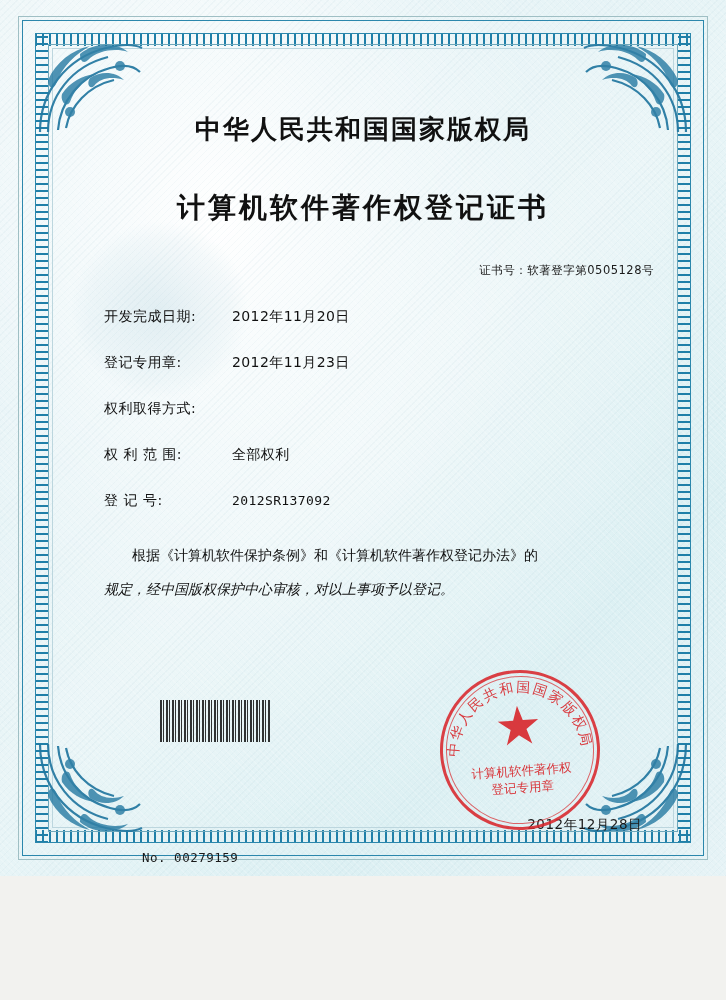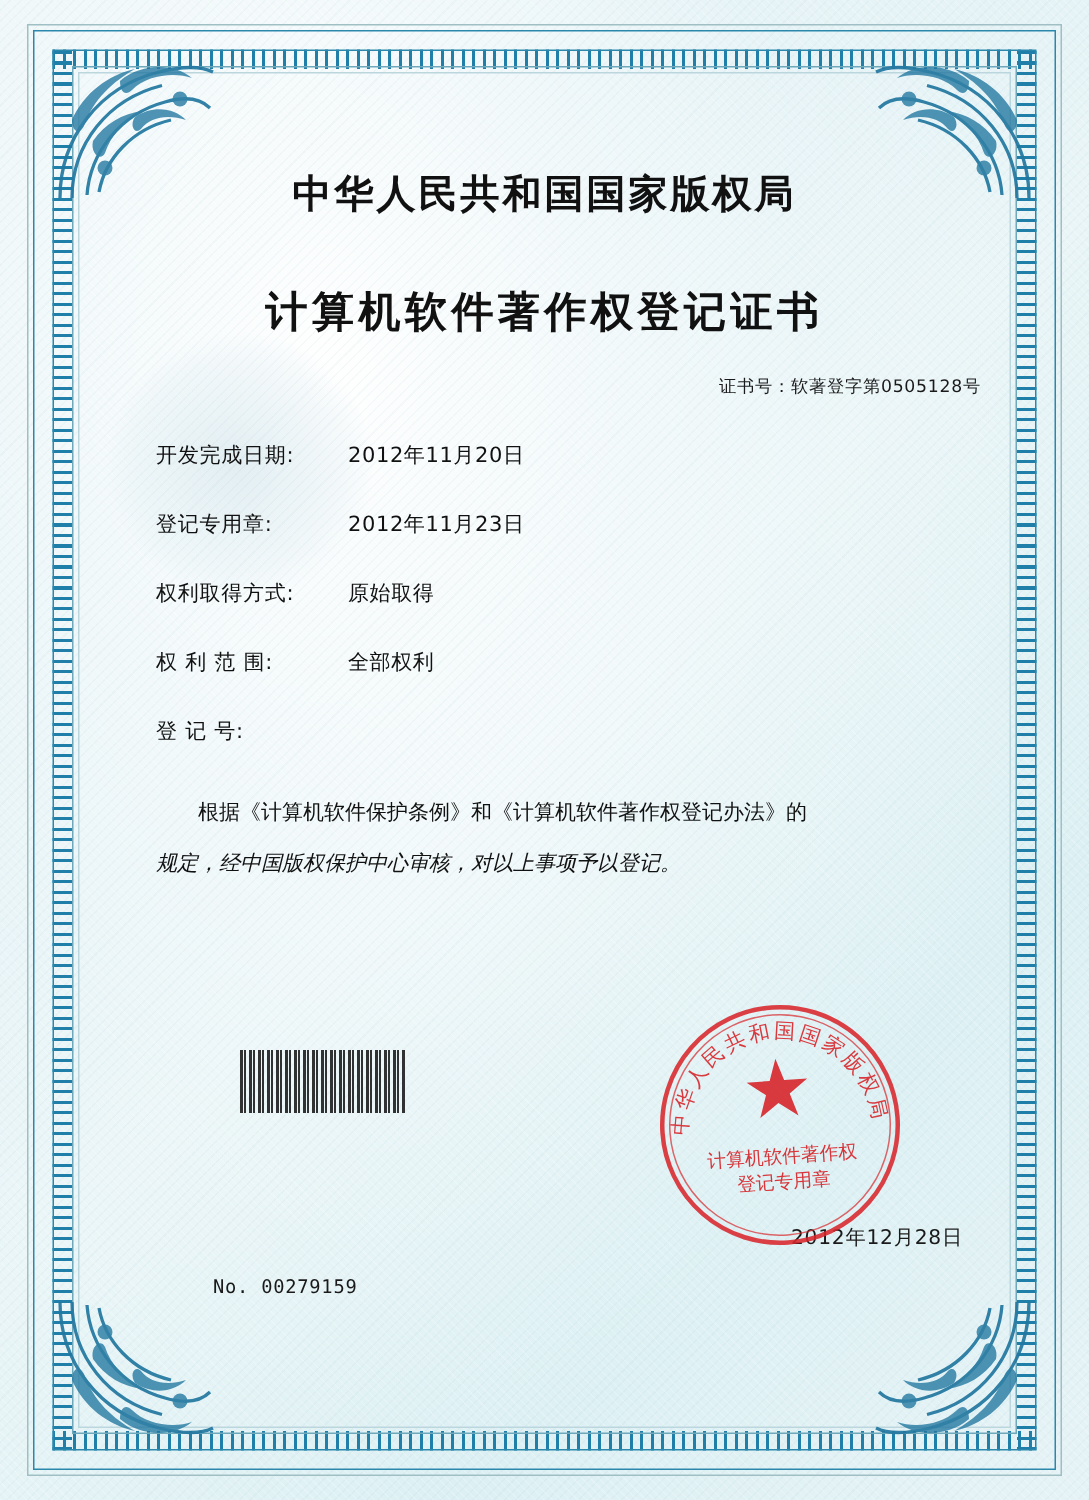--- a/index.html
+++ b/index.html
@@ -10,21 +10,21 @@
     width: 726px;
     height: 1000px;
     background: #f2f2ef;
     font-family: "DejaVu Sans", "Liberation Sans", sans-serif;
     overflow: hidden;
   }
 
   .certificate {
     position: relative;
     width: 726px;
-    height: 1000px;
+    height: 876px;
     background:
       radial-gradient(ellipse at 30% 25%, #ffffff 0%, rgba(255,255,255,0.2) 45%, rgba(255,255,255,0) 70%),
       linear-gradient(135deg, #e8f4f6 0%, #dff0f4 25%, #e9f5f7 50%, #dcf0f3 75%, #e6f3f6 100%);
     box-sizing: border-box;
   }
 
   
   .texture {
     position: absolute;
     inset: 0;
@@ -132,21 +132,21 @@
     font-size: 28px;
     letter-spacing: 3px;
     color: #111;
     margin-top: 42px;
   }
 
   .cert-no {
     text-align: right;
     font-size: 11.5px;
     color: #1a1a1a;
-    margin-top: 23px;
+    margin-top: 36px;
     padding-right: 12px;
     letter-spacing: 0.5px;
   }
 
   .fields {
     margin-top: 22px;
     padding-left: 44px;
     padding-right: 20px;
   }
   .field-row {
@@ -391,28 +391,28 @@
       <div class="field-row">
         <div class="field-label">开发完成日期:</div>
         <div class="field-value">2012年11月20日</div>
       </div>
       <div class="field-row">
         <div class="field-label">登记专用章:</div>
         <div class="field-value">2012年11月23日</div>
       </div>
       <div class="field-row">
         <div class="field-label">权利取得方式:</div>
-        <div class="field-value">原始取得</div>
       </div>
       <div class="field-row">
         <div class="field-label">权 利 范 围:</div>
         <div class="field-value">全部权利</div>
       </div>
       <div class="field-row">
         <div class="field-label">登 记 号:</div>
+        <div class="field-value mono">2012SR137092</div>
       </div>
     </div>
 
     <div class="paragraph">
       <span>根据《计算机软件保护条例》和《计算机软件著作权登记办法》的</span>
       <span class="line2">规定，经中国版权保护中心审核，对以上事项予以登记。</span>
     </div>
 
     <div class="barcode"></div>
     <div class="barcode-label">No. 00279159</div>

